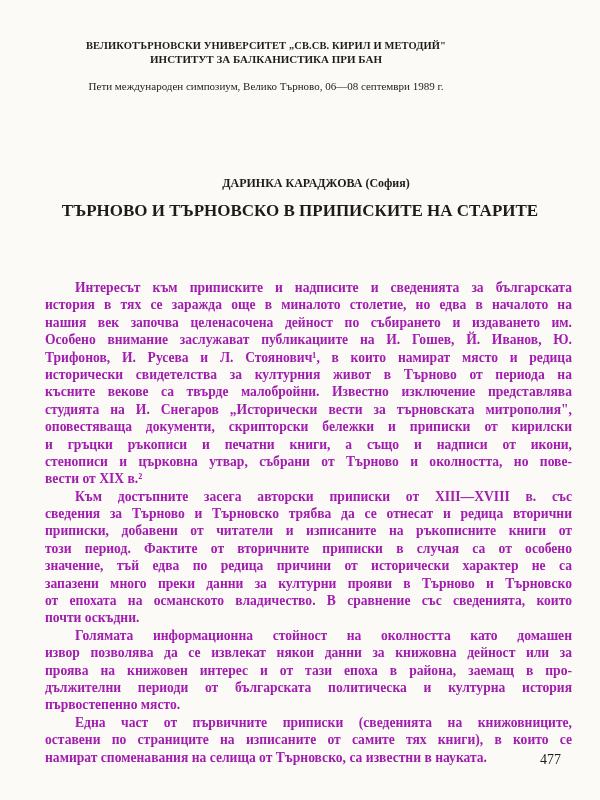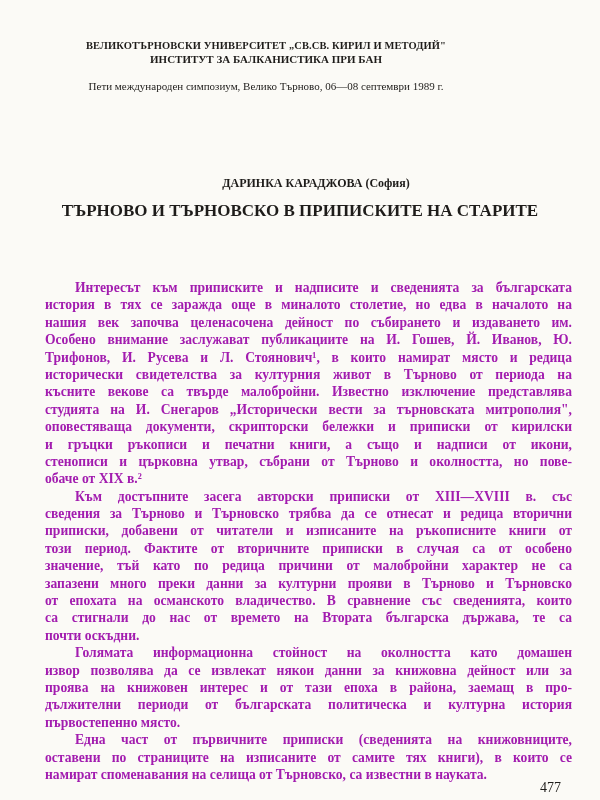--- a/index.html
+++ b/index.html
@@ -18,21 +18,21 @@
   .h-symp { top: 80px; font-size: 11px; font-family: Liberation Serif, serif; }
   .author { position: absolute; top: 176px; left: 16px; width: 600px; text-align: center;
     font-size: 12px; font-weight: bold; }
   .title { position: absolute; top: 202px; left: 0; width: 600px; text-align: center;
     font-size: 17px; font-weight: bold; line-height: 17px; }
   .body { position: absolute; left: 45px; top: 263px; width: 527px;
     font-size: 13.6px; line-height: 17.4px; font-weight: bold; color: #a21caf; margin-top: 16px; }
   .line { white-space: nowrap; text-align: justify; text-align-last: justify; height: 17.4px; }
   .line.last { text-align-last: left; }
   .line.indent { padding-left: 30px; }
-  .pagenum { position: absolute; top: 780px; left: 540px; font-size: 14px; }
+  .pagenum { position: absolute; top: 752px; left: 540px; font-size: 14px; }
 </style>
 </head>
 <body>
 
 <div class="page">
 
   <div class="header h-univ">ВЕЛИКОТЪРНОВСКИ УНИВЕРСИТЕТ „СВ.СВ. КИРИЛ И МЕТОДИЙ"</div>
   <div class="header h-inst">ИНСТИТУТ ЗА БАЛКАНИСТИКА ПРИ БАН</div>
   <div class="header h-symp">Пети международен симпозиум, Велико Търново, 06—08 септември 1989 г.</div>
 
@@ -48,31 +48,30 @@
         <div class="line">история в тях се заражда още в миналото столетие, но едва в началото на</div>
         <div class="line">нашия век започва целенасочена дейност по събирането и издаването им.</div>
         <div class="line">Особено внимание заслужават публикациите на И. Гошев, Й. Иванов, Ю.</div>
         <div class="line">Трифонов, И. Русева и Л. Стоянович¹, в които намират място и редица</div>
         <div class="line">исторически свидетелства за културния живот в Търново от периода на</div>
         <div class="line">късните векове са твърде малобройни. Известно изключение представлява</div>
         <div class="line">студията на И. Снегаров „Исторически вести за търновската митрополия",</div>
         <div class="line">оповестяваща документи, скрипторски бележки и приписки от кирилски</div>
         <div class="line">и гръцки ръкописи и печатни книги, а също и надписи от икони,</div>
         <div class="line">стенописи и църковна утвар, събрани от Търново и околността, но пове-</div>
-        <div class="line last">обаче от XIX в.²</div>
+        <div class="line last">вести от XIX в.²</div>
       </div>
       <div>
         <div class="line indent">Към достъпните засега авторски приписки от XIII—XVIII в. със</div>
         <div class="line">сведения за Търново и Търновско трябва да се отнесат и редица вторични</div>
         <div class="line">приписки, добавени от читатели и изписаните на ръкописните книги от</div>
         <div class="line">този период. Фактите от вторичните приписки в случая са от особено</div>
-        <div class="line">значение, тъй като по редица причини от малобройни характер не са</div>
+        <div class="line">значение, тъй едва по редица причини от исторически характер не са</div>
         <div class="line">запазени много преки данни за културни прояви в Търново и Търновско</div>
         <div class="line">от епохата на османското владичество. В сравнение със сведенията, които</div>
-        <div class="line">са стигнали до нас от времето на Втората българска държава, те са</div>
         <div class="line last">почти оскъдни.</div>
       </div>
       <div>
         <div class="line indent">Голямата информационна стойност на околността като домашен</div>
         <div class="line">извор позволява да се извлекат някои данни за книжовна дейност или за</div>
         <div class="line">проява на книжовен интерес и от тази епоха в района, заемащ в про-</div>
         <div class="line">дължителни периоди от българската политическа и културна история</div>
         <div class="line last">първостепенно място.</div>
       </div>
       <div>

